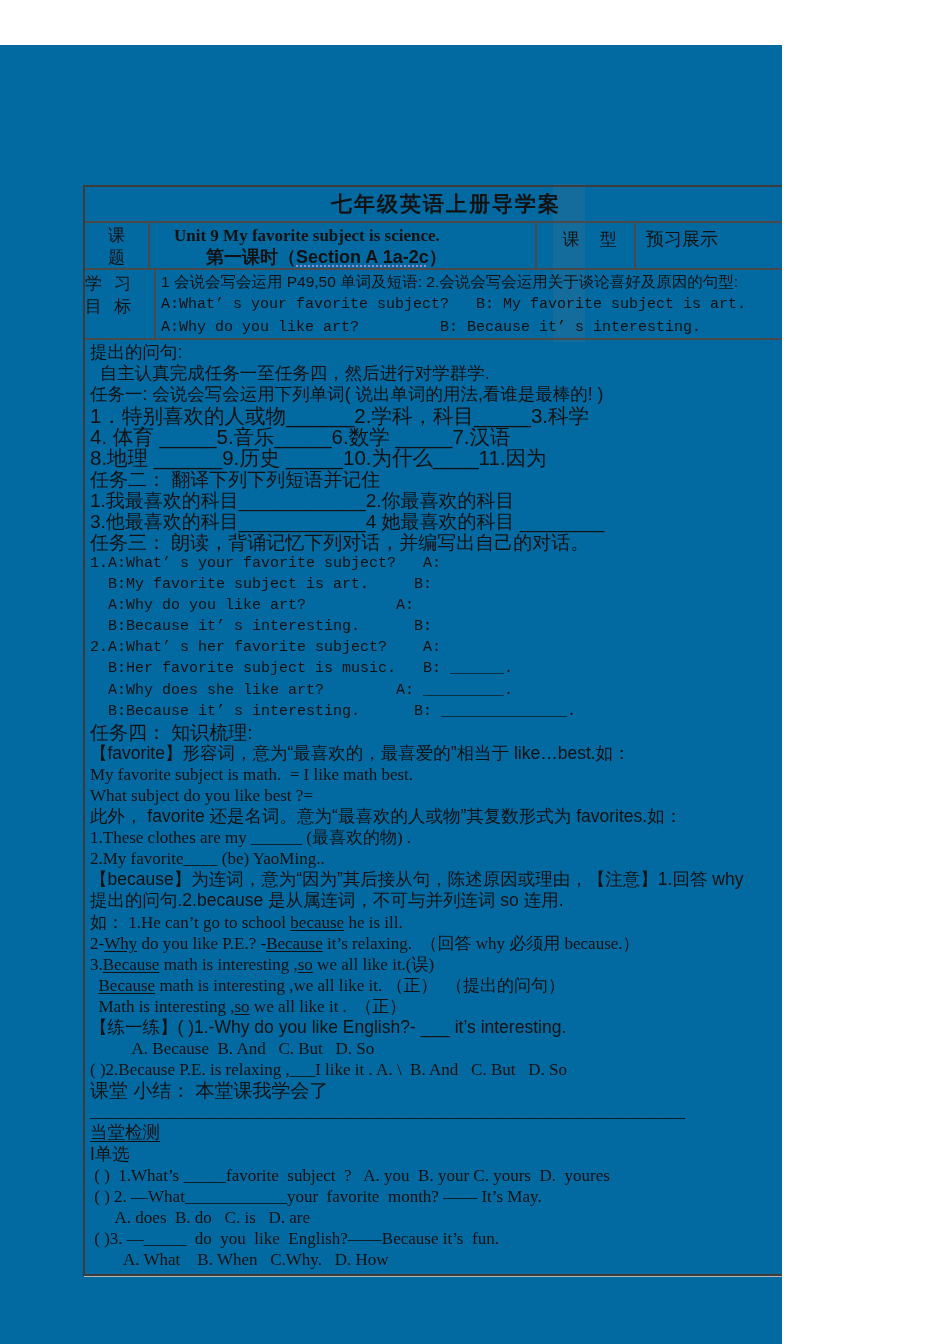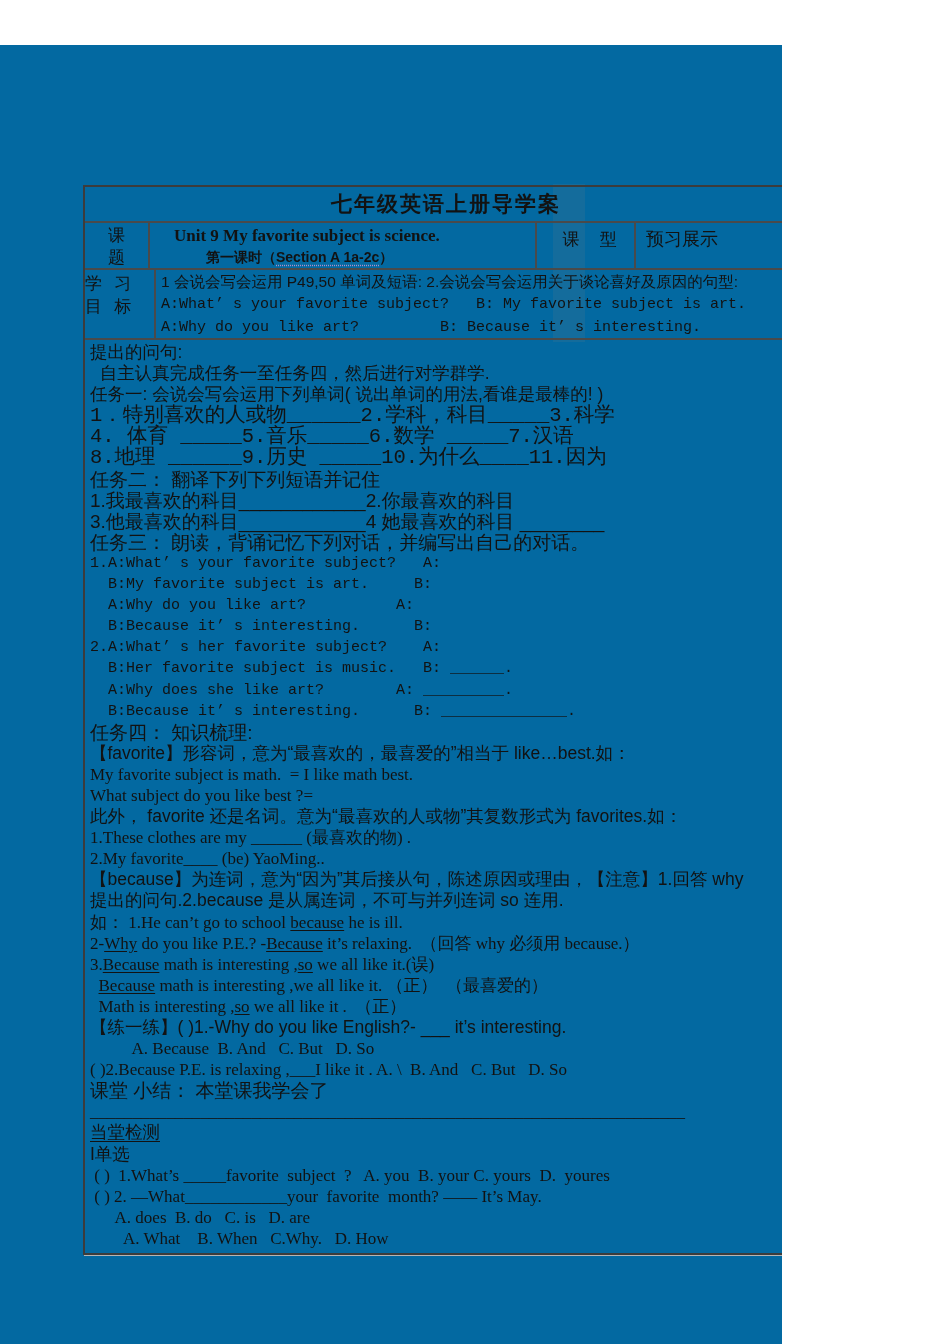--- a/index.html
+++ b/index.html
@@ -17,33 +17,33 @@
           text-underline-offset:4px; text-decoration-thickness:1px; }
   .dotp { text-decoration:underline; text-decoration-style:dotted; text-decoration-color:#b38cc9;
           text-underline-offset:3px; }
   .flex { display:flex; }
   .row-lesson { height:47px; }
   .cell { box-sizing:border-box; border-right:2px solid #4a4a4a; }
   .cell:last-child { border-right:none; }
   .c-lesson-label { width:65px; text-align:center; font-size:17px; line-height:22px; padding-top:2px; }
   .c-unit { width:387px; font-weight:bold; padding-top:2px; }
   .unit-l1 { font-size:17px; line-height:21px; padding-left:24px; }
-  .unit-l2 { font-size:14px; line-height:22px; padding-left:56px; font-family:"Liberation Sans", sans-serif; }
+  .unit-l2 { font-size:18px; line-height:22px; padding-left:56px; font-family:"Liberation Sans", sans-serif; }
   .c-type-label { width:99px; font-size:17px; padding:5px 0 0 16px; text-align:center; letter-spacing:8px; }
   .c-type-value { flex:1; font-size:18px; padding:4px 0 0 10px; font-family:"Liberation Sans", sans-serif; }
   .row-goal { height:70px; }
   .c-goal-label { width:71px; text-align:left; font-size:17px; line-height:23px; padding-top:2px; letter-spacing:4px; }
   .c-goal-content { flex:1; padding:1px 6px 0 5px; }
   .g1 { font-size:15.5px; line-height:22px; font-family:"Liberation Sans", sans-serif; white-space:pre; }
   .g2 { font-size:15px; line-height:23px; font-family:"Liberation Mono", monospace; white-space:pre; }
   .row-body { padding:2px 0 4px 5px; }
   .bl { line-height:21.1px; white-space:pre; }
   .cn { font-size:17.5px; font-family:"Liberation Sans", sans-serif; }
   .lg { font-size:19px;  font-family:"Liberation Sans", sans-serif; }
-  .xl { font-size:20.5px; font-family:Liberation Mono, monospace; }
+  .xl { font-size:20.5px; font-family:Liberation Sans, sans-serif; }
   .en { font-size:17px; font-family:"Liberation Serif", serif; }
   .mono { font-size:15px; font-family:"Liberation Mono", monospace; }
   .ul { text-decoration:underline; text-underline-offset:3px; }
   .u  { text-decoration:underline; text-underline-offset:2px; }
 </style>
 </head>
 <body>
 
 <div class="page">
   <div class="wm"></div>
@@ -106,30 +106,31 @@
       <div class="bl en">My favorite subject is math.  = I like math best.</div>
       <div class="bl en">What subject do you like best ?=</div>
       <div class="bl cn">此外， favorite 还是名词。意为“最喜欢的人或物”其复数形式为 favorites.如：</div>
       <div class="bl en">1.These clothes are my ______ (最喜欢的物) .</div>
       <div class="bl en">2.My favorite____ (be) YaoMing..</div>
       <div class="bl cn">【because】为连词，意为“因为”其后接从句，陈述原因或理由，【注意】1.回答 why</div>
       <div class="bl cn">提出的问句.2.because 是从属连词，不可与并列连词 so 连用.</div>
       <div class="bl en"><span>如： 1.He can’t go to school </span><span class="u">because</span><span> he is ill.</span></div>
       <div class="bl en"><span>2-</span><span class="u">Why</span><span> do you like P.E.? -</span><span class="u">Because</span><span> it’s relaxing.  （回答 why 必须用 because.）</span></div>
       <div class="bl en"><span>3.</span><span class="u">Because</span><span> math is interesting ,</span><span class="u">so</span><span> we all like it.(误)</span></div>
-      <div class="bl en"><span>  </span><span class="u">Because</span><span> math is interesting ,we all like it. （正）  （最喜爱的）</span></div>
+      <div class="bl en"><span>  </span><span class="u">Because</span><span> math is interesting ,we all like it. （正）  （提出的问句）</span></div>
       <div class="bl en"><span>  Math is interesting ,</span><span class="u">so</span><span> we all like it .  （正）</span></div>
       <div class="bl cn">【练一练】( )1.-Why do you like English?- ___ it’s interesting.</div>
       <div class="bl en">          A. Because  B. And   C. But   D. So</div>
       <div class="bl en">( )2.Because P.E. is relaxing ,___I like it . A. \  B. And   C. But   D. So</div>
       <div class="bl lg">课堂 小结： 本堂课我学会了</div>
       <div class="bl cn"></div>
       <div class="bl en">______________________________________________________________________</div>
       <div class="bl cn ul">当堂检测</div>
       <div class="bl cn">I单选</div>
       <div class="bl en"> ( )  1.What’s _____favorite  subject  ?   A. you  B. your C. yours  D.  youres</div>
       <div class="bl en"> ( ) 2. —What____________your  favorite  month? —— It’s May.</div>
       <div class="bl en">      A. does  B. do   C. is   D. are</div>
+      <div class="bl en"> ( )3. —_____  do  you  like  English?——Because it’s  fun.</div>
       <div class="bl en">        A. What    B. When   C.Why.   D. How</div>
     </div>
 
   </div>
 </div>
 
 </body></html>

